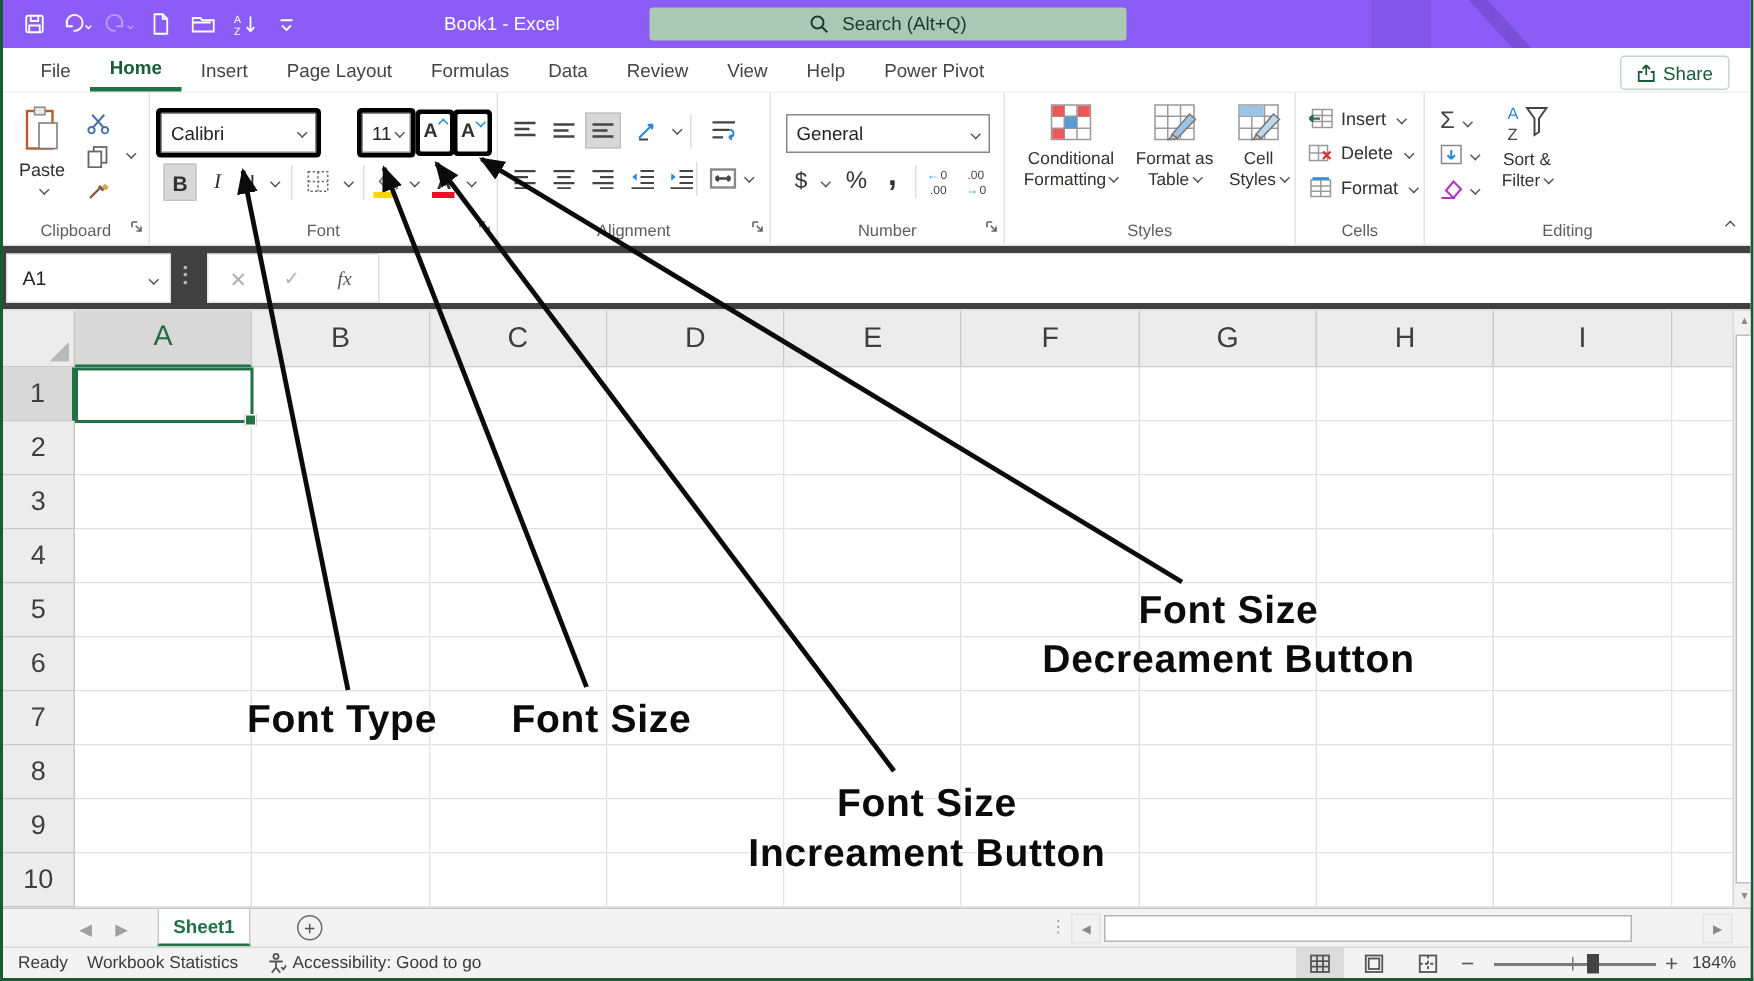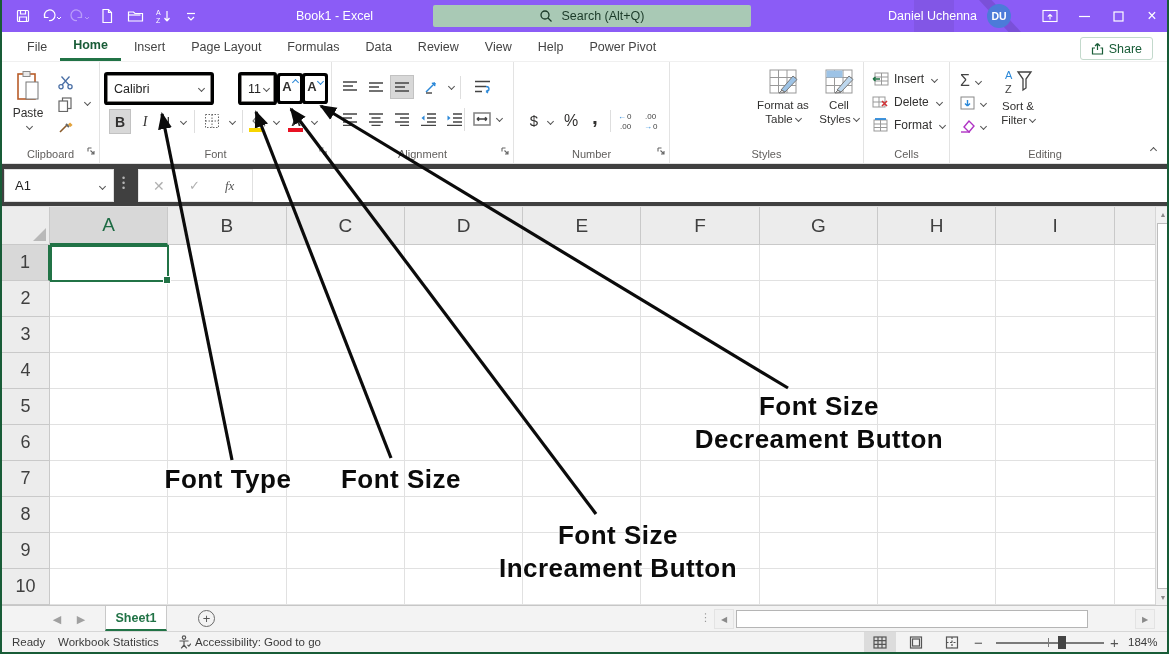--- a/index.html
+++ b/index.html
@@ -179,41 +179,20 @@
         </div>
     </div>
     <div id="wintitle">Book1 - Excel</div>
     <div id="searchbox">
       <svg width="14" height="14">
           <circle cx="6" cy="6" r="4" stroke="#1b3a28" fill="none" stroke-width="1.3"></circle>
           <path d="M9 9l3.5 3.5" stroke="#1b3a28" stroke-width="1.3"></path>
         </svg>
       <span>Search (Alt+Q)</span>
     </div>
-    <div id="tb-right">
-      <span id="username">Daniel Uchenna</span>
-      <span id="avatar">DU</span>
-      <div class="winbtn">
-          <svg width="16" height="14" stroke="#fff" fill="none" stroke-width="1.1">
-            <rect x="1" y="1.5" width="14" height="11"></rect>
-            <path d="M8 10.5V5.5M8 5.5L5.8 7.7M8 5.5l2.2 2.2"></path>
-          </svg>
-        </div>
-      <div class="winbtn">
-          <svg width="11" height="11">
-            <path d="M0 5.5h11" stroke="#fff" stroke-width="1.2"></path>
-          </svg>
-        </div>
-      <div class="winbtn">
-          <svg width="11" height="11">
-            <rect x="1" y="1" width="9" height="9" fill="none" stroke="#fff" stroke-width="1.2"></rect>
-          </svg>
-        </div>
-      <div class="winbtn" style="font-size:16px">×</div>
-    </div>
   </div>
 
   <div id="tabrow">
       <div class="rtab">File</div>
       <div class="rtab active">Home</div>
       <div class="rtab">Insert</div>
       <div class="rtab">Page Layout</div>
       <div class="rtab">Formulas</div>
       <div class="rtab">Data</div>
       <div class="rtab">Review</div>
@@ -389,20 +368,24 @@
           </svg>
         </div>
       <span class="chv" style="position:absolute;left:162px;top:54px"></span>
       <div class="glabel">Alignment</div>
       <div class="launcher"><svg width="10" height="10" stroke="#666" fill="none" stroke-width="1.1">
             <path d="M2 2h3.5M2 2v3.5M4.5 4.5L8 8M8 5v3H5"></path>
           </svg></div>
     </div>
 
     <div class="rgroup" style="left:512px;width:156px">
+      <div class="combo" style="left:10px;top:14px;width:136px;height:26px">
+        <span>General</span>
+          <span class="chv"></span>
+      </div>
       <div class="rowicon" style="left:12px;top:46px;width:16px;height:25px;font-size:15px">
           <span>$</span>
         </div>
       <span class="chv" style="position:absolute;left:31px;top:57px"></span>
       <div class="rowicon" style="left:46px;top:46px;width:22px;height:25px;font-size:16px">
           <span>%</span>
         </div>
       <div class="rowicon" style="left:74px;top:42px;width:14px;height:25px;font-size:21px;font-weight:700">
           <span>,</span>
         </div>
@@ -421,20 +404,32 @@
             <text x="10" y="18" font-size="8" fill="#444">0</text>
           </svg>
       </div>
       <div class="glabel">Number</div>
       <div class="launcher"><svg width="10" height="10" stroke="#666" fill="none" stroke-width="1.1">
             <path d="M2 2h3.5M2 2v3.5M4.5 4.5L8 8M8 5v3H5"></path>
           </svg></div>
     </div>
 
     <div class="rgroup" style="left:668px;width:194px">
+      <div class="bigbtn" style="left:8px;width:72px">
+        <svg width="32" height="27" stroke="#999" fill="none">
+            <rect x="3" y="2" width="26" height="23" fill="#fff"></rect>
+            <path d="M11.5 2v23M20 2v23M3 9.5h26M3 17.5h26"></path>
+            <rect x="3.5" y="2.5" width="8" height="7" fill="#E8595B" stroke="none"></rect>
+            <rect x="12" y="10" width="8" height="7.5" fill="#5B9BD5" stroke="none"></rect>
+            <rect x="3.5" y="18" width="8" height="6.5" fill="#E8595B" stroke="none"></rect>
+            <rect x="20.5" y="2.5" width="8" height="7" fill="#E8595B" stroke="none"></rect>
+          </svg>
+        <div><span>Conditional</span></div>
+        <div><span>Formatting</span><span class="chv"></span></div>
+      </div>
       <div class="bigbtn" style="left:82px;width:62px">
         <svg width="32" height="27" stroke="#999" fill="none">
             <rect x="3" y="2" width="26" height="23" fill="#fff"></rect>
             <path d="M11.5 2v23M20 2v23M3 9.5h26M3 17.5h26"></path>
             <path d="M14 22L26 8l4 3.5L18 24z" fill="#9DC3E6" stroke="#777"></path>
             <path d="M12 25l3-3 3 2.5z" fill="#d9d9d9" stroke="#777"></path>
           </svg>
         <div><span>Format as</span></div>
         <div><span>Table</span><span class="chv"></span></div>
       </div>

